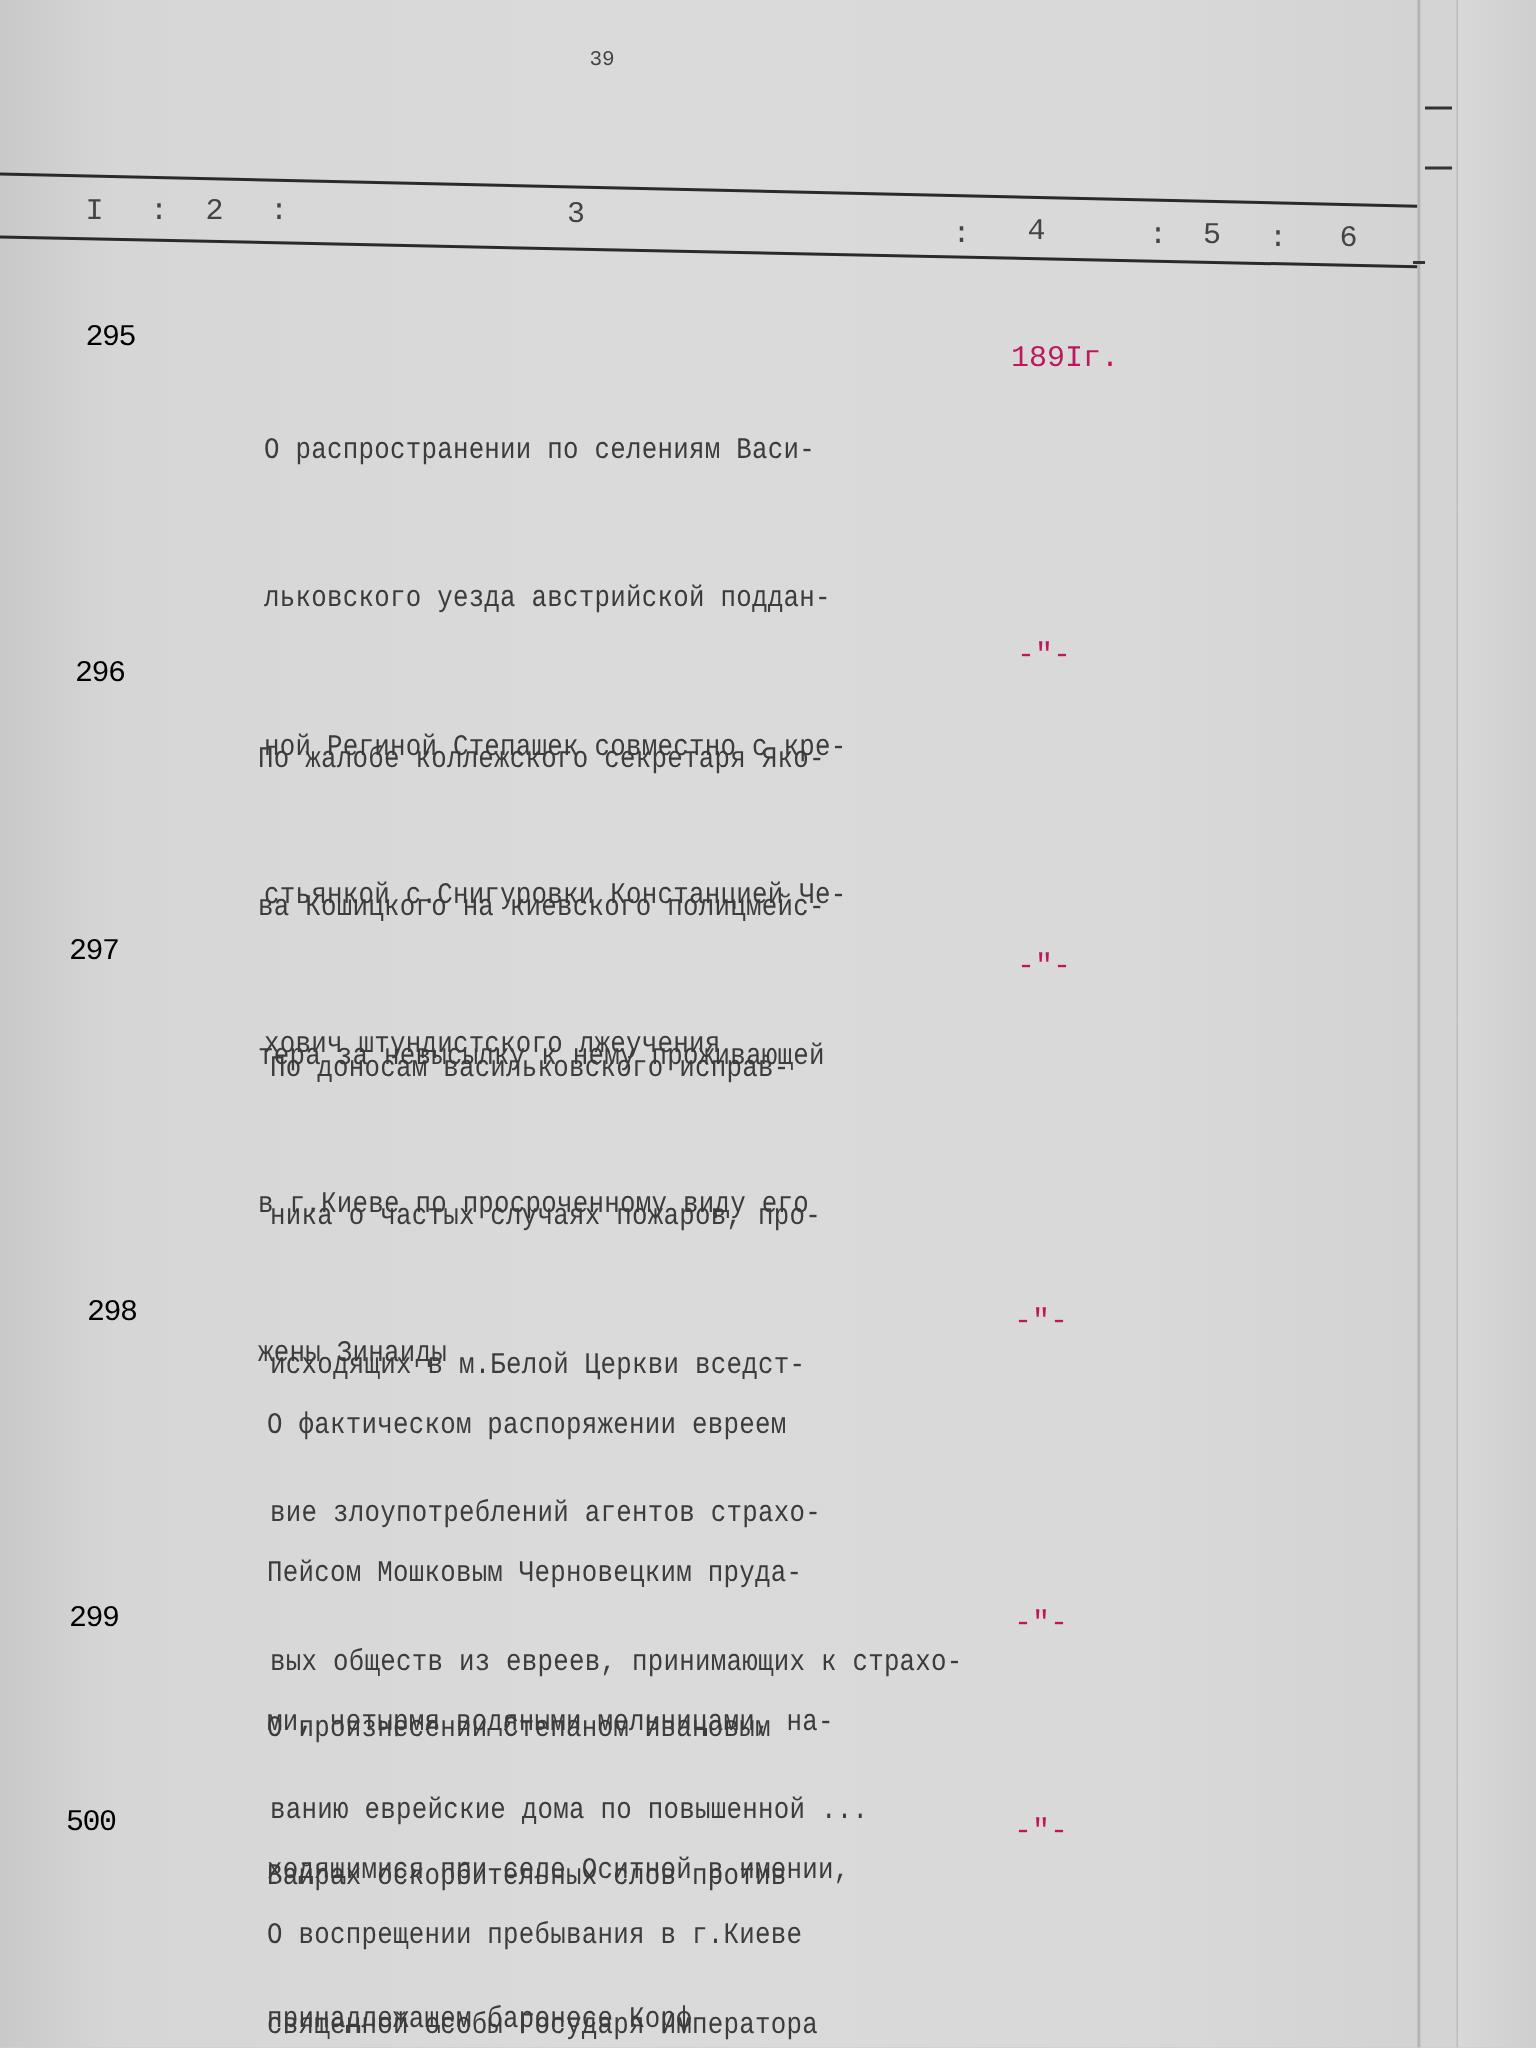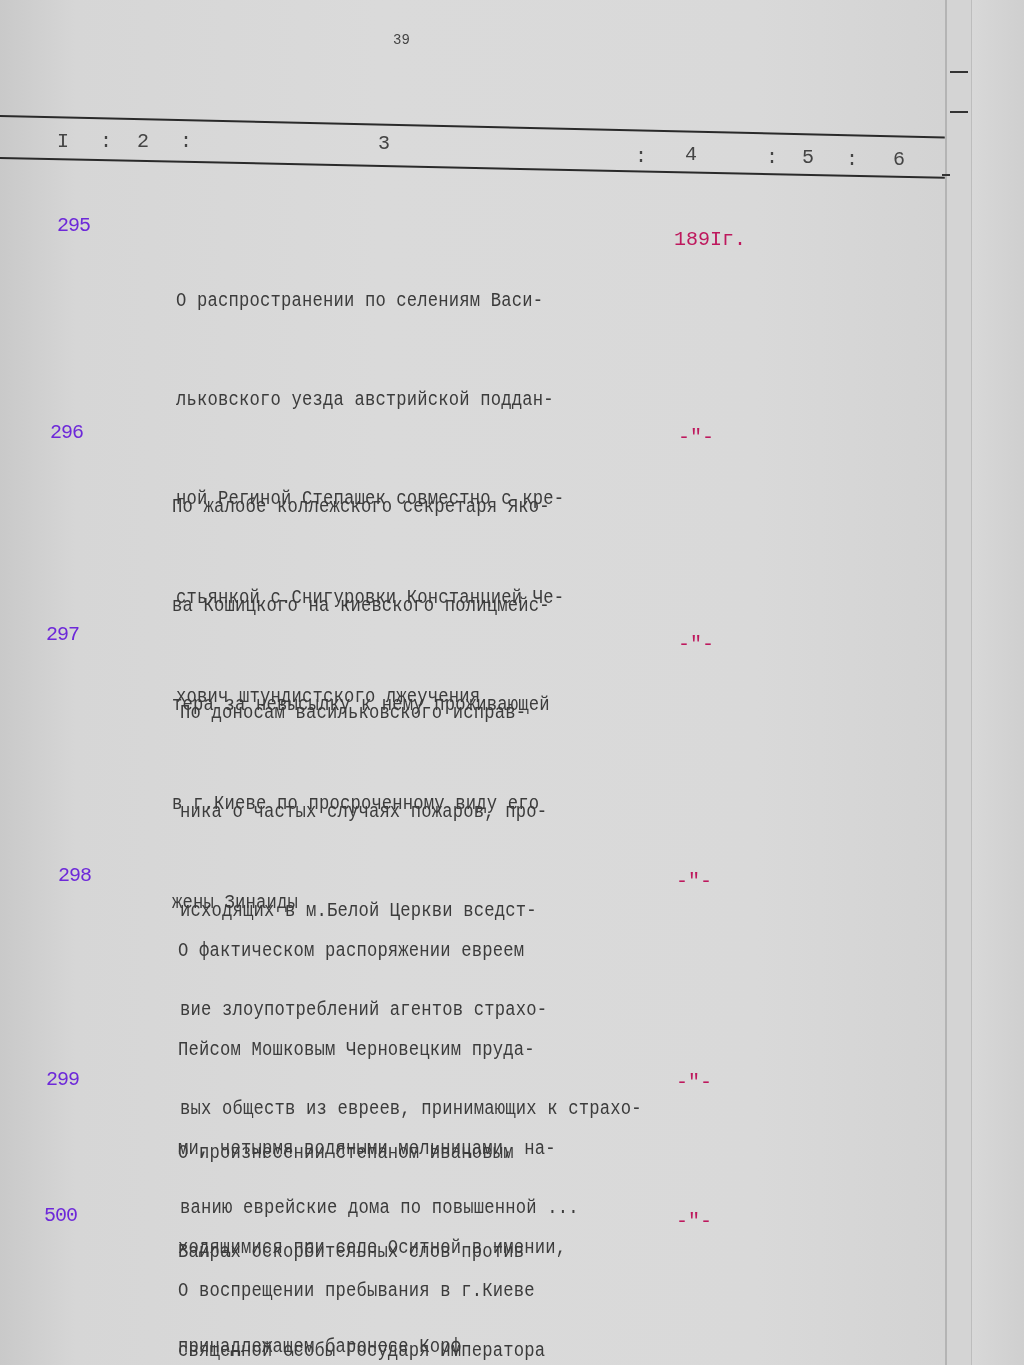--- a/index.html
+++ b/index.html
@@ -31,21 +31,21 @@
       font-size: 14px; color: #444;
     }
     .rule {
       position: absolute; left: 0; height: 2px; background: #2a2a2a;
       transform-origin: left center;
     }
     .hdr {
       position: absolute; font-size: 20px; color: #444;
     }
     .entry-num {
-      position: absolute; font-size: 20px; color: #6d28d9; letter-spacing: -1px;
+      position: absolute; font-size: 20px; color: #000000; letter-spacing: -1px;
     }
     .entry-text {
       position: absolute; font-size: 20px; line-height: 33px; color: #3c3c3c;
       white-space: pre; letter-spacing: 0.2px;
       transform: scaleX(0.86); transform-origin: left top;
     }
     .entry-date {
       position: absolute; font-size: 20px; color: #be185d;
     }
   </style>
@@ -84,21 +84,21 @@
     <div>О распространении по селениям Васи-</div>
     <div>льковского уезда австрийской поддан-</div>
     <div>ной Региной Степашек совместно с кре-</div>
     <div>стьянкой с.Снигуровки Констанцией Че-</div>
     <div>хович штундистского лжеучения</div>
   </div>
   <span class="entry-date" style="left:674px;top:228px;">189Iг.</span>
 </div>
 
 <div>
-  <span class="entry-num" style="left:50px;top:421px;">296</span>
+  <span class="entry-num" style="left:50px;top:438px;">296</span>
   <div class="entry-text" style="left:172px;top:424px;">
     <div>По жалобе коллежского секретаря Яко-</div>
     <div>ва Кошицкого на киевского полицмейс-</div>
     <div>тера за невысылку к нему проживающей</div>
     <div>в г.Киеве по просроченному виду его</div>
     <div>жены Зинаиды</div>
   </div>
   <span class="entry-date" style="left:678px;top:426px;">-"-</span>
 </div>
 

